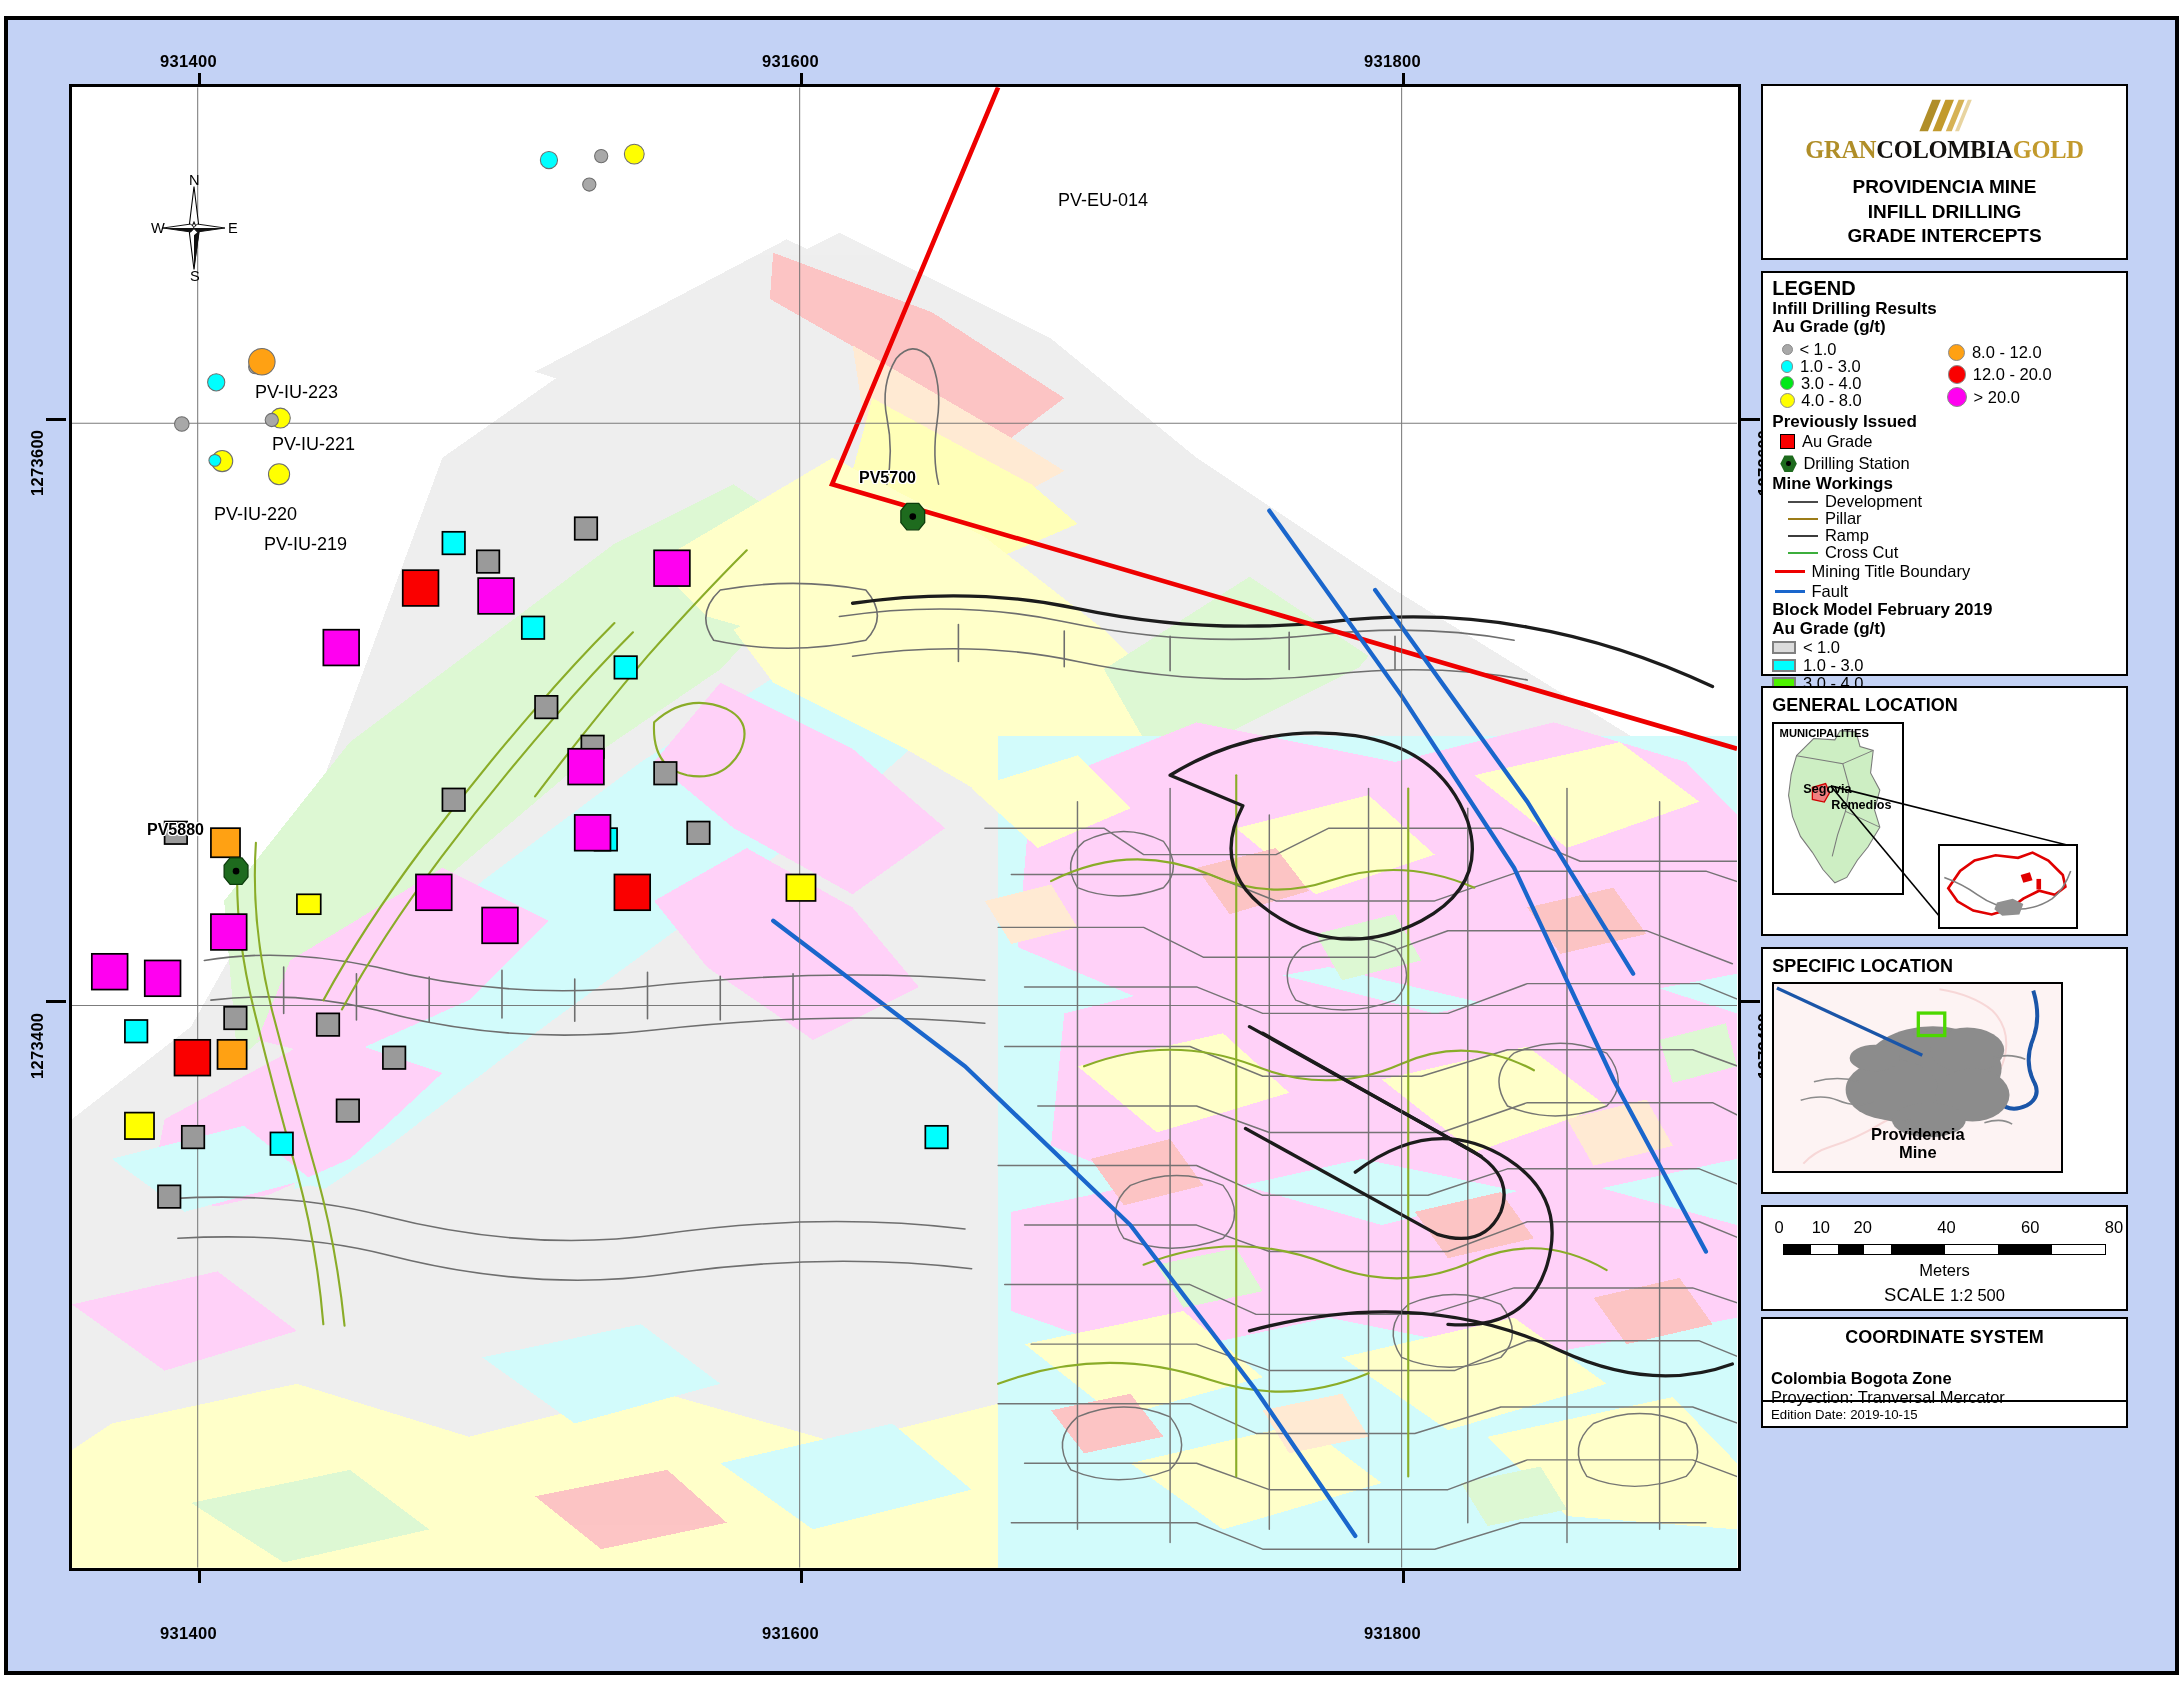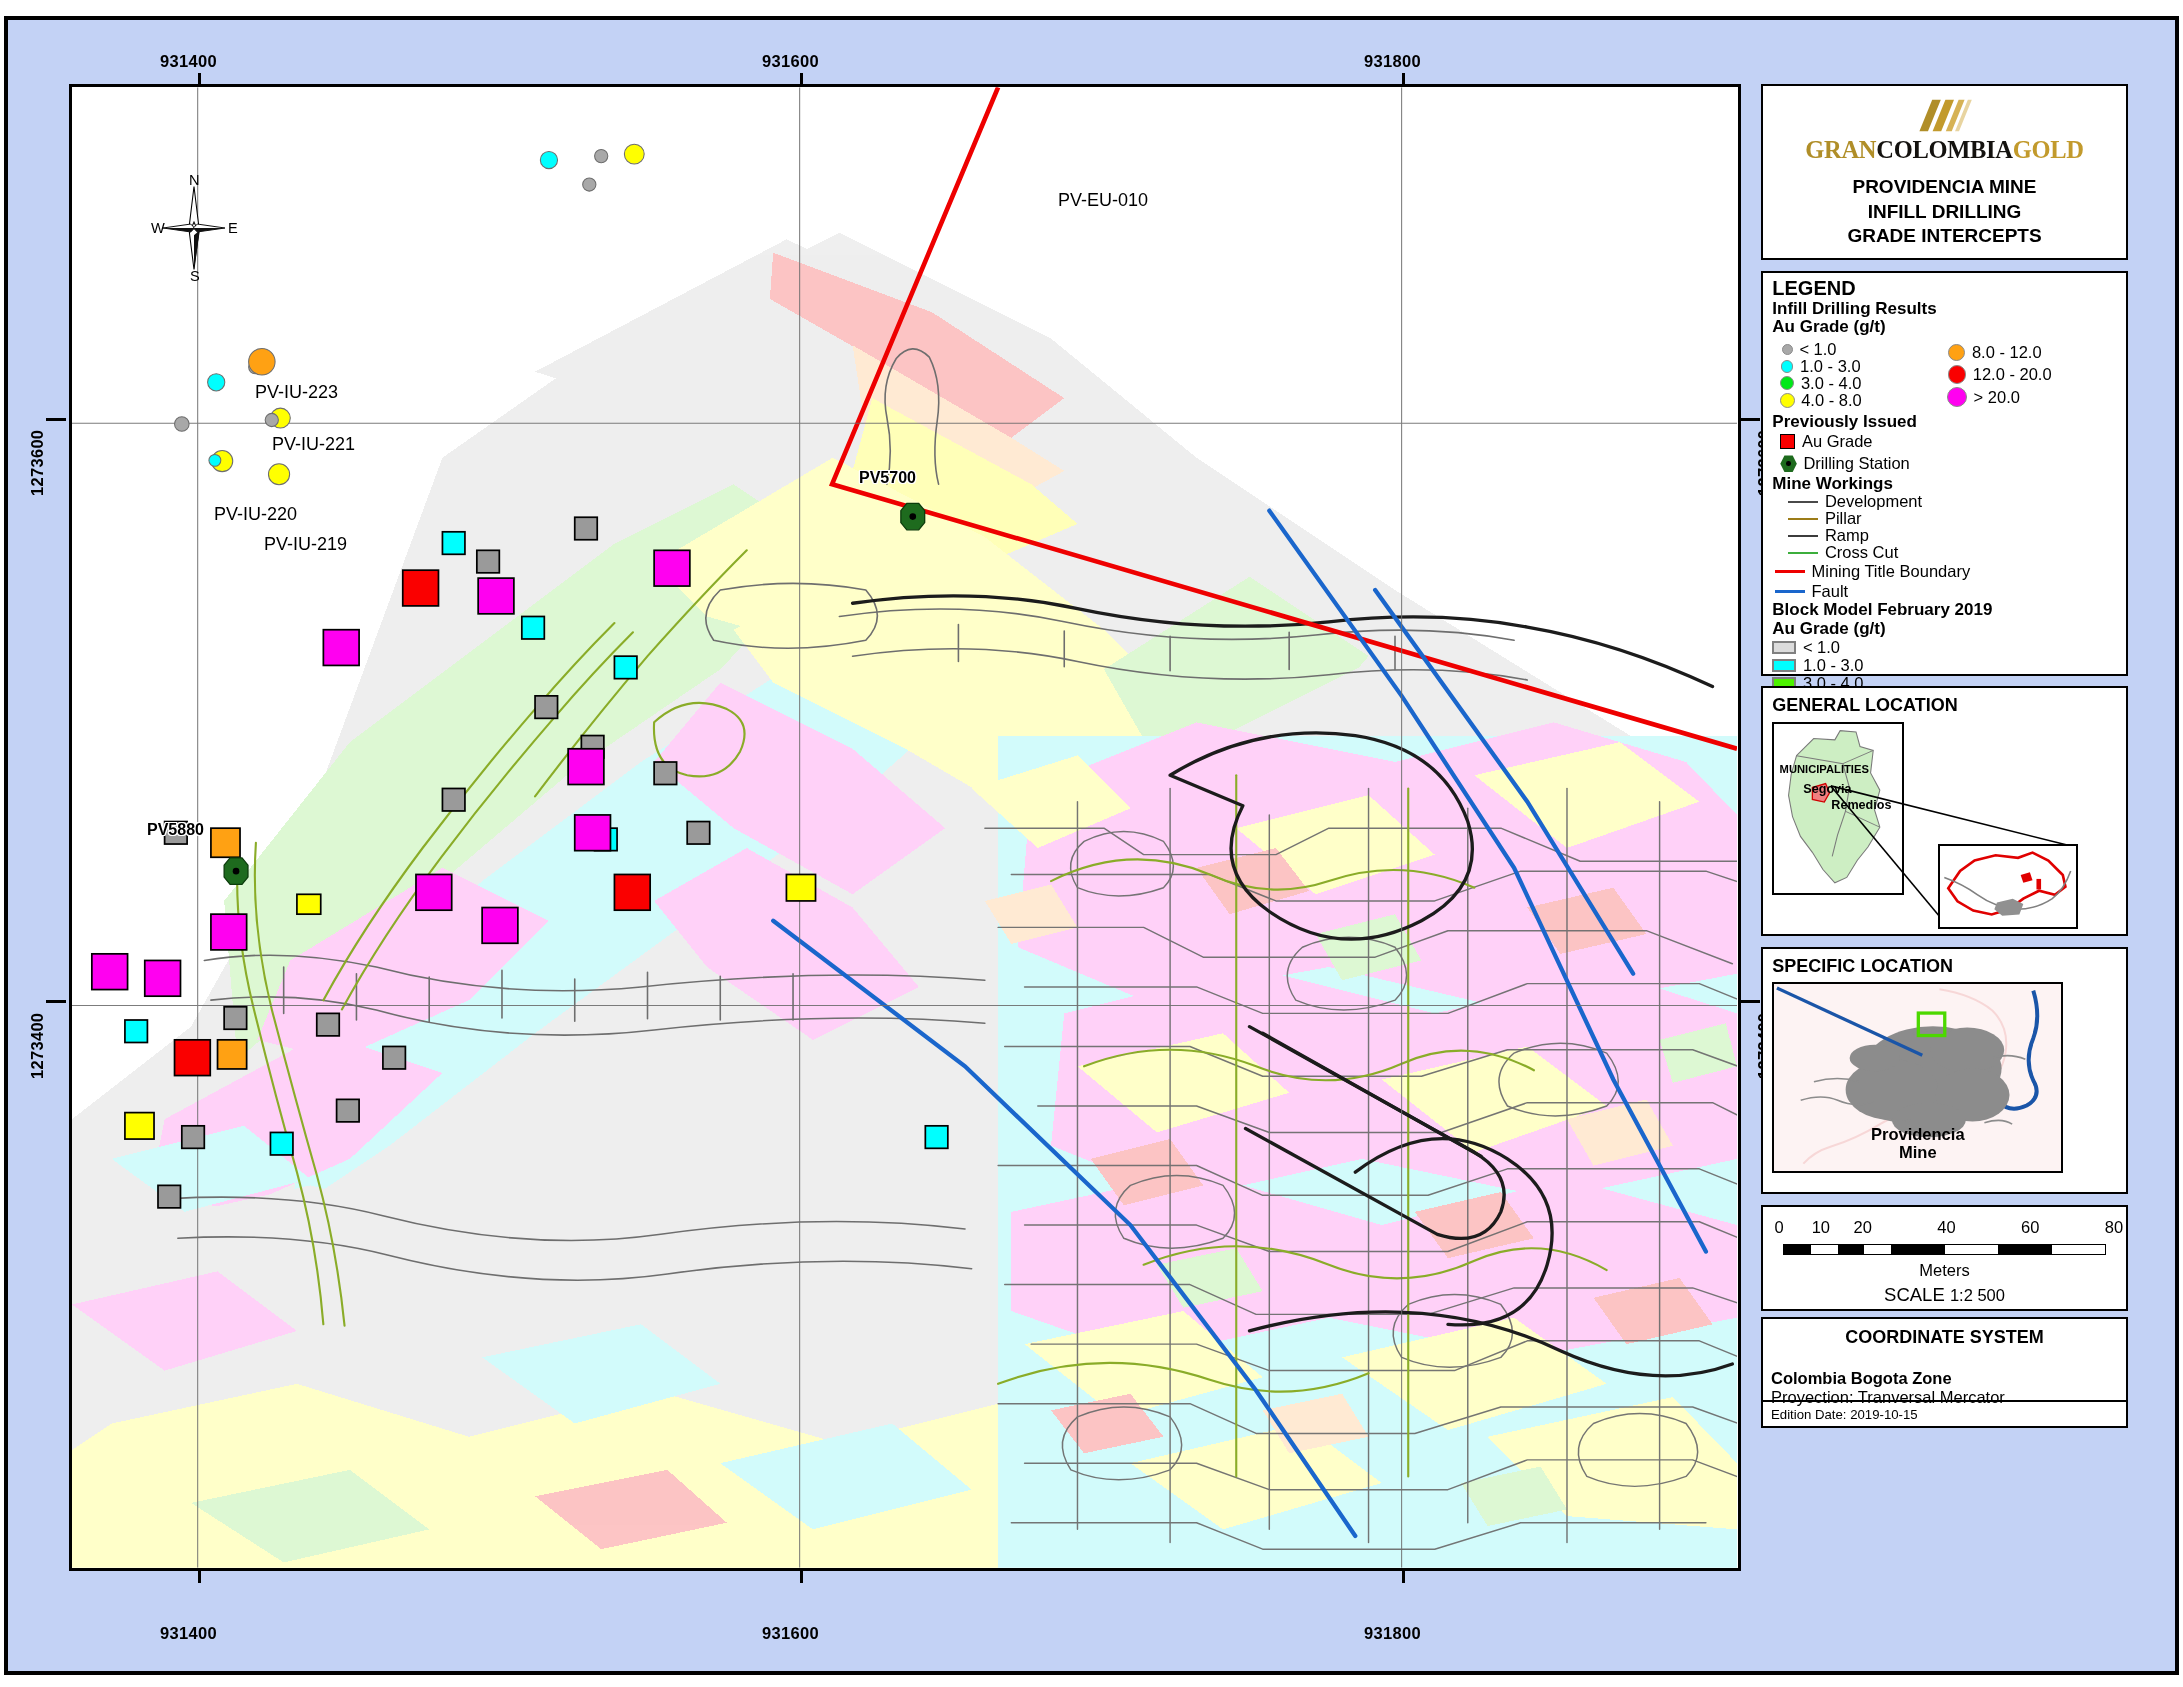--- a/index.html
+++ b/index.html
@@ -63,21 +63,21 @@
            position:relative; }
   .hexmk::after{ content:""; position:absolute; left:6px; top:6px; width:4.6px; height:4.6px;
                  background:#000; border-radius:50%; }
   .lg-cols { display:flex; }
 
   
   #genloc-box { top:602px; height:250px; padding:6.6px 0 0 9.3px; }
   .panel-h { font-size:18px; font-weight:bold; }
   #muni-frame { position:absolute; left:9.3px; top:34px; width:132px; height:173px;
                 border:2.6px solid #000; background:#fff; overflow:hidden; }
-  #muni-lbl { position:absolute; left:5.3px; top:2.6px; font-size:11.2px; font-weight:bold;margin-top:36px; }
+  #muni-lbl { position:absolute; left:5.3px; top:2.6px; font-size:11.2px; font-weight:bold; }
   #detail-frame { position:absolute; left:175px; top:156px; width:140px; height:85px;
                   border:2.6px solid #000; background:#fff; overflow:hidden; }
 
   
   #specloc-box { top:863px; height:247px; padding:6.6px 0 0 9.3px; }
   #spec-frame { position:absolute; left:9.3px; top:33px; width:291px; height:191px;
                 border:2.6px solid #000; background:#fdf3f3; overflow:hidden; }
   #spec-lbl { position:absolute; width:100%; text-align:center; bottom:9.3px;
               font-size:16.5px; font-weight:bold; line-height:1.12; }
 
@@ -354,21 +354,21 @@
           <polygon points="112,85 70,79 64,85 70,91" fill="#fff" stroke="#000" stroke-width="1.4"></polygon>
           <polygon points="18,85 60,91 66,85" fill="#111"></polygon>
           <polygon points="112,85 70,91 64,85" fill="#111"></polygon>
         </svg>
         <span class="na-lbl" style="left:38px;top:0px;">N</span>
         <span class="na-lbl" style="left:39px;top:96px;">S</span>
         <span class="na-lbl" style="left:0px;top:48px;">W</span>
         <span class="na-lbl" style="left:77px;top:48px;">E</span>
       </div>
 
-      <span class="mlabel" style="left:986px;top:103px;">PV-EU-010</span>
+      <span class="mlabel" style="left:986px;top:103px;">PV-EU-014</span>
       <span class="mlabel big" style="left:787px;top:382px;">PV5700</span>
       <span class="mlabel big" style="left:75px;top:734px;">PV5880</span>
       <span class="mlabel" style="left:183px;top:295px;">PV-IU-223</span>
       <span class="mlabel" style="left:142px;top:417px;">PV-IU-220</span>
       <span class="mlabel" style="left:200px;top:347px;">PV-IU-221</span>
       <span class="mlabel" style="left:192px;top:447px;">PV-IU-219</span>
     </div>
   </div>
 
   <div>

